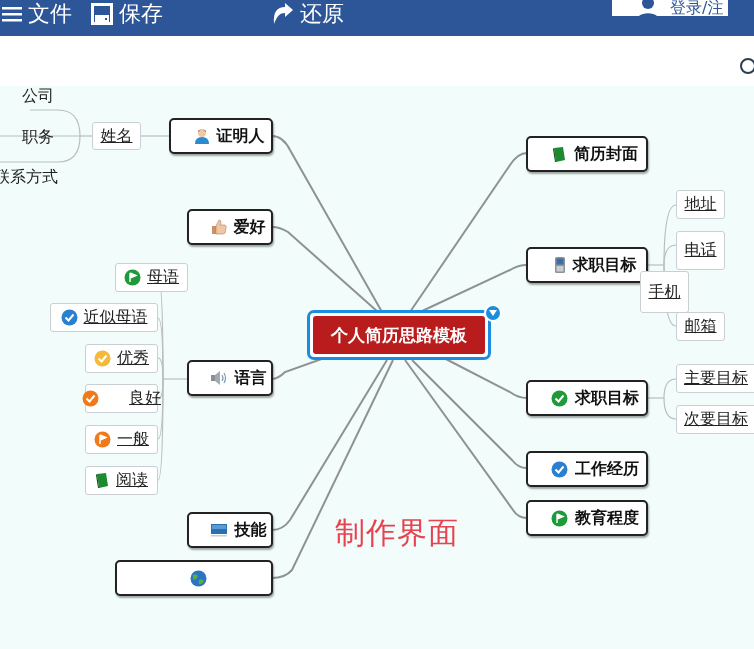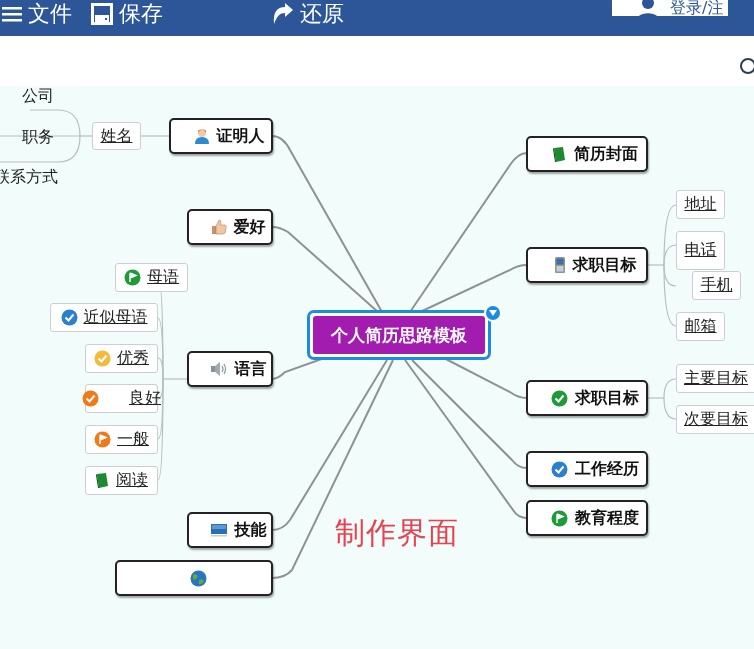--- a/index.html
+++ b/index.html
@@ -49,21 +49,21 @@
     .leaf .ic { margin-right:6px; display:inline-flex; }
     .plain {
       position:absolute; font-size:16px; color:#222; white-space:nowrap; cursor:pointer;
     }
     .center-wrap {
       position:absolute; left:307px; top:310px; width:184px; height:50px;
       border:3px solid #1a8de0; border-radius:7px; box-sizing:border-box; background:#fff;
     }
     .center {
       position:absolute; left:3px; top:3px; right:3px; bottom:3px;
-      background:#a21caf; border-radius:3px;
+      background:#b91c1c; border-radius:3px;
       display:flex; align-items:center; justify-content:center;
       color:#fff; font-size:17px; font-weight:bold; font-family:"DejaVu Serif",serif; cursor:pointer;
     }
     .collapse-btn {
       position:absolute; left:484px; top:304px; width:14px; height:14px; border-radius:50%;
       background:#1a8de0; border:2px solid #fff; box-sizing:content-box;
       display:flex; align-items:center; justify-content:center; cursor:pointer;
     }
     .watermark {
       position:absolute; left:335px; top:513px; font-size:30px; color:#e8414f; letter-spacing:1px;
@@ -232,21 +232,21 @@
 <div class="leaf" style="left:85px;top:466px;width:73px;height:29px;">
   <span class="ic">
       <svg width="15" height="17" viewBox="0 0 15 17">
         <path d="M2 2 L11 1 L13 14 L4 16Z" fill="#1c8a2e"></path>
         <path d="M2 2 L4 16 L3 16 L1 3Z" fill="#0d4a16"></path>
       </svg>
     </span>
   <span>阅读</span>
 </div>
 
-<div class="node" style="left:187px;top:351px;width:86px;height:36px;font-family:Liberation Mono, monospace;">
+<div class="node" style="left:187px;top:360px;width:86px;height:36px;font-family:Liberation Mono, monospace;">
   <span class="ic">
       <svg width="18" height="16" viewBox="0 0 18 16">
         <rect x="1" y="5" width="4" height="6" fill="#8a8f95"></rect>
         <path d="M5 5 L10 1 L10 15 L5 11Z" fill="#a4a9ae"></path>
         <path d="M12 5 Q14 8 12 11 M14 3 Q17 8 14 13" stroke="#7d9bb8" stroke-width="1.2" fill="none"></path>
       </svg>
     </span>
   <span>语言</span>
 </div>
 
@@ -294,21 +294,21 @@
       <svg width="12" height="18" viewBox="0 0 12 18">
         <rect x="1" y="1" width="10" height="16" rx="1.5" fill="#8d9399"></rect>
         <rect x="2.5" y="2.5" width="7" height="6" fill="#3d6ea8"></rect>
         <rect x="2.5" y="10" width="7" height="5.5" fill="#c9ced2"></rect>
       </svg>
     </span>
   <span>求职目标</span>
 </div>
 <div class="leaf" style="left:676px;top:190px;width:49px;height:29px;">地址</div>
 <div class="leaf" style="left:676px;top:231px;width:49px;height:39px;">电话</div>
-<div class="leaf" style="left:692px;top:271px;width:49px;height:29px;">手机</div>
+<div class="leaf" style="left:640px;top:271px;width:49px;height:42px;">手机</div>
 <div class="leaf" style="left:676px;top:312px;width:49px;height:29px;">邮箱</div>
 
 <div class="node" style="left:526px;top:380px;width:122px;height:36px;">
   <span class="ic">
       <svg width="17" height="17" viewBox="0 0 17 17">
         <circle cx="8.5" cy="8.5" r="8" fill="#1e9a3a"></circle>
         <path d="M4.5 8.5 L7.5 11.5 L12.5 5.5" stroke="#fff" stroke-width="2" fill="none"></path>
       </svg>
     </span>
   <span>求职目标</span>

